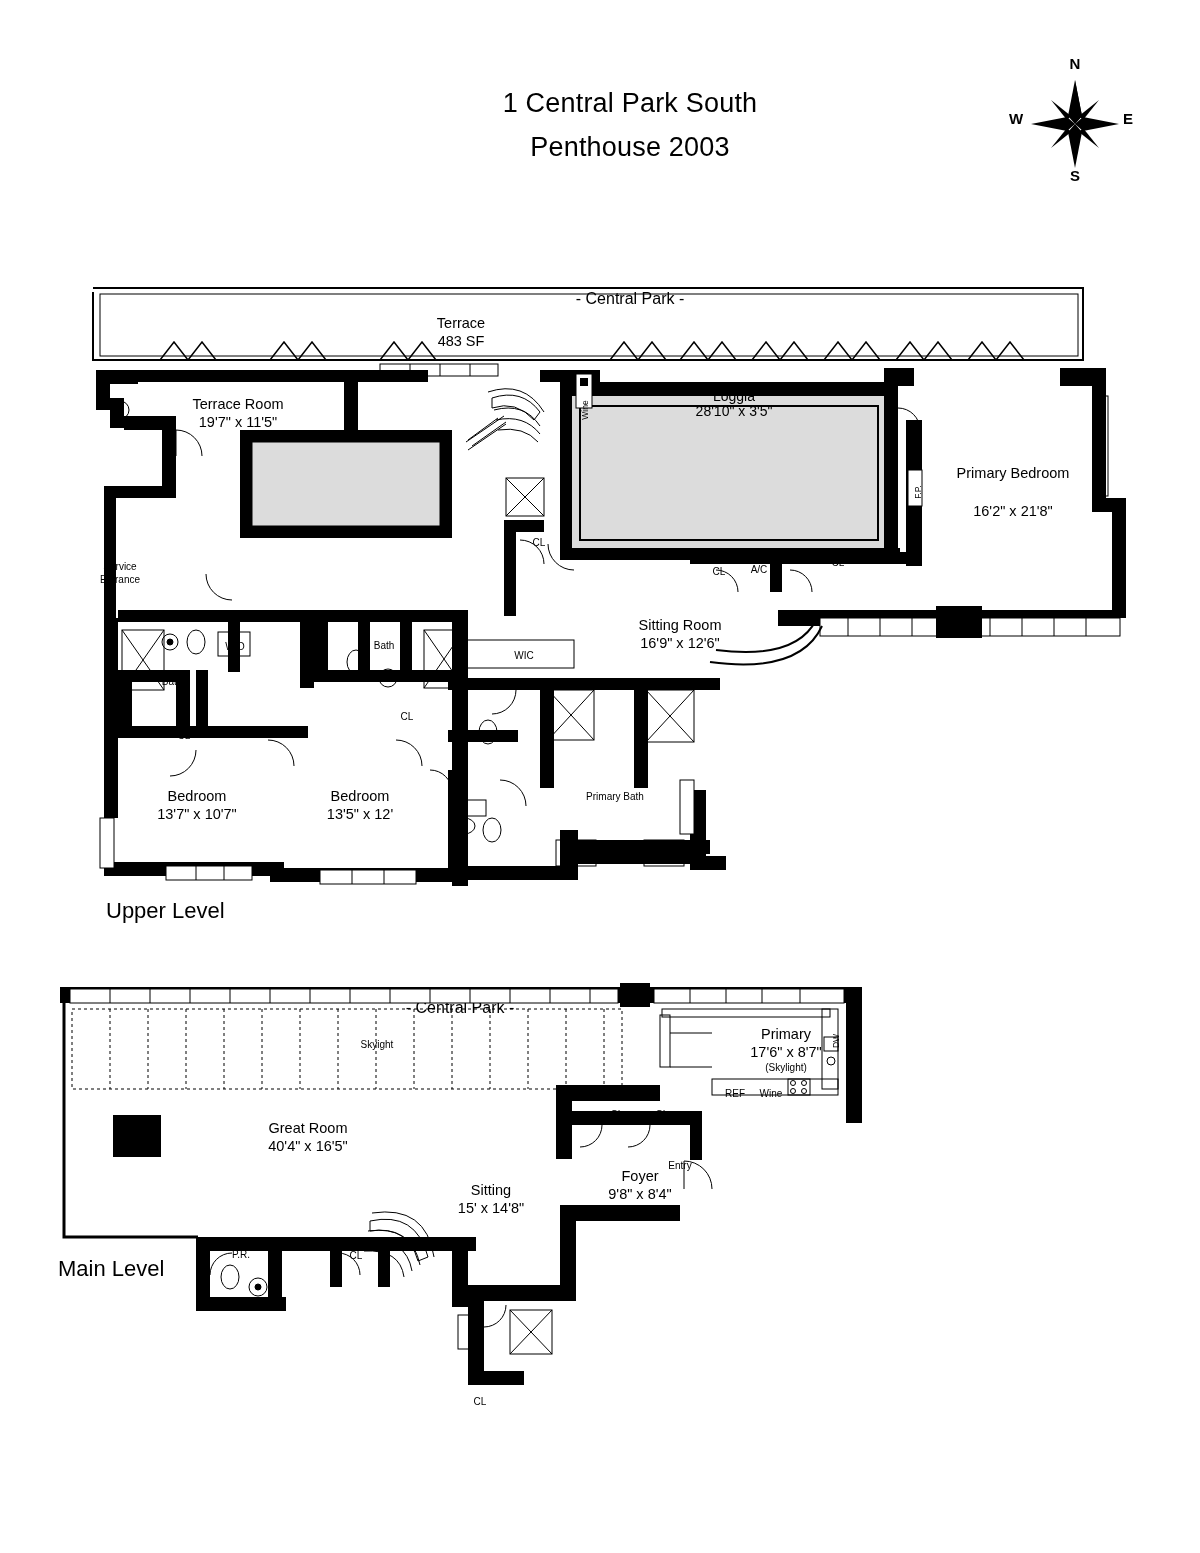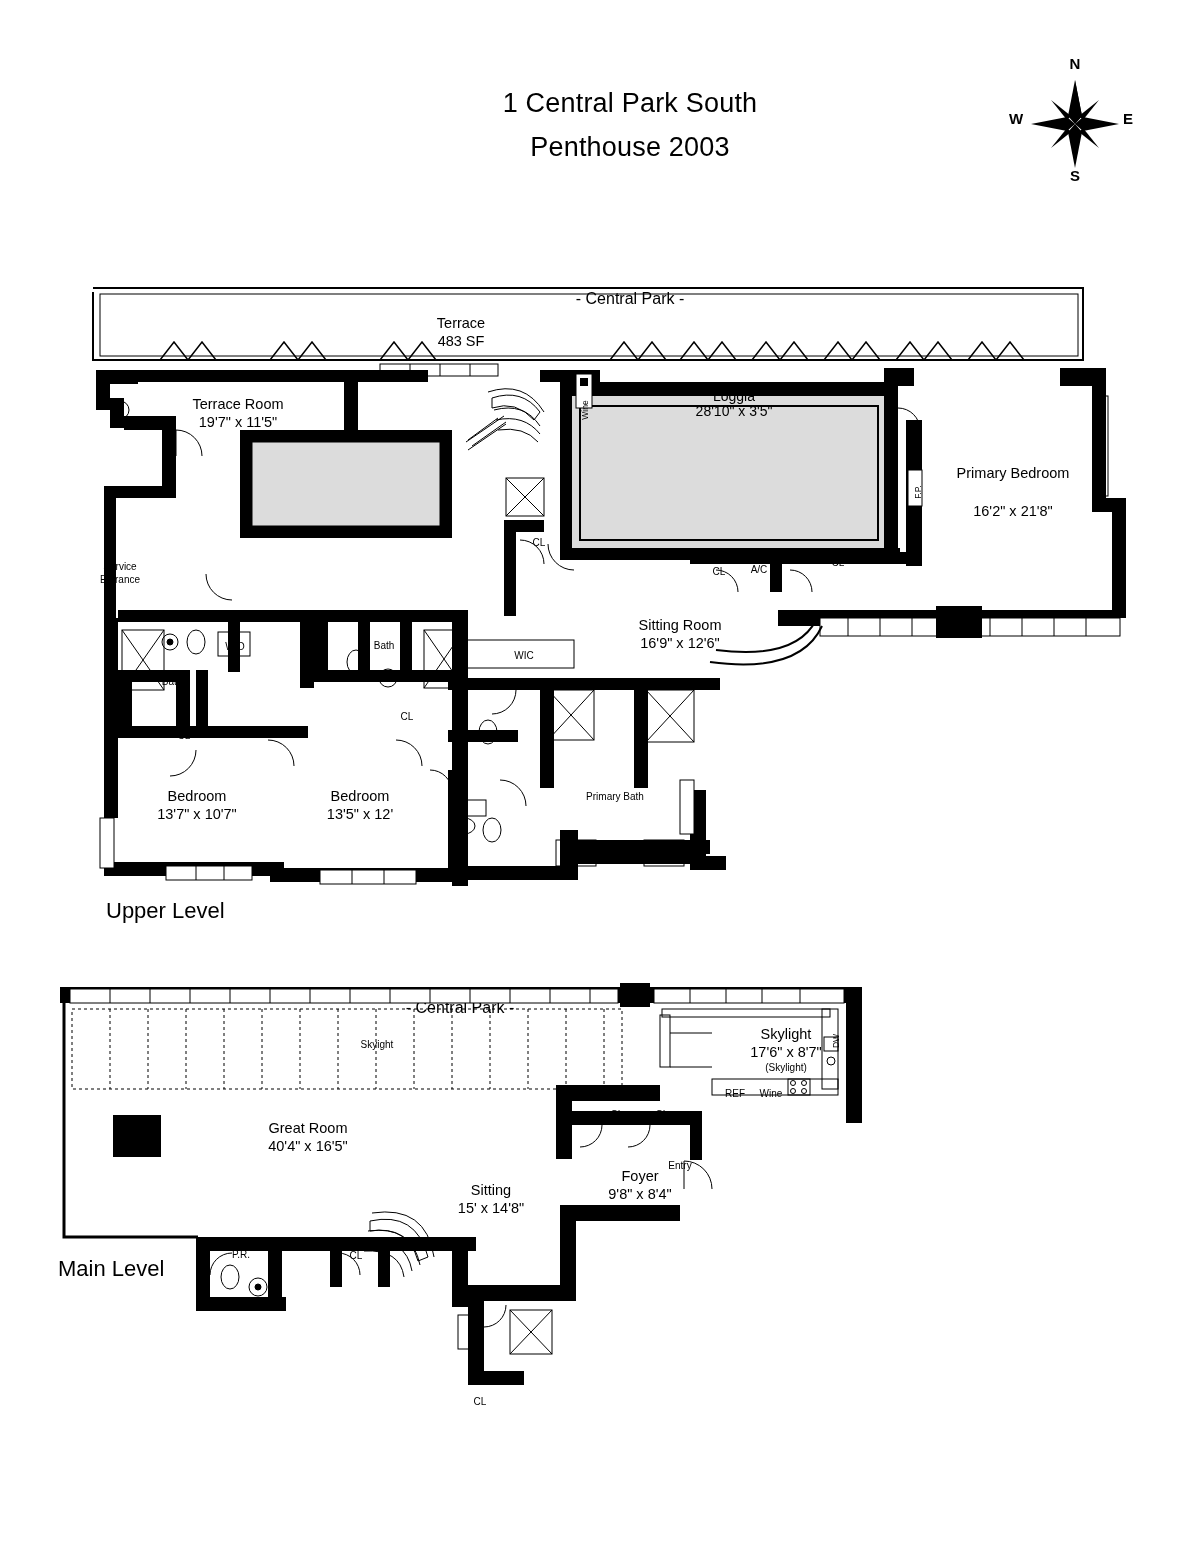--- a/index.html
+++ b/index.html
@@ -471,21 +471,21 @@
       <rect x="510" y="335" width="42" height="44"></rect>
       <line x1="510" y1="335" x2="552" y2="379"></line>
       <line x1="552" y1="335" x2="510" y2="379"></line>
       <rect x="458" y="340" width="14" height="34"></rect>
     </g>
   </svg>
 
   <div class="t room c" style="left:308px; top:1120px;">Great Room</div>
   <div class="t room c" style="left:308px; top:1138px;">40'4" x 16'5"</div>
 
-  <div class="t room c" style="left:786px; top:1026px;">Skylight</div>
+  <div class="t room c" style="left:786px; top:1026px;">Primary</div>
   <div class="t room c" style="left:786px; top:1044px;">17'6" x 8'7"</div>
   <div class="t tiny c" style="left:786px; top:1062px;">(Skylight)</div>
 
   <div class="t room c" style="left:491px; top:1182px;">Sitting</div>
   <div class="t room c" style="left:491px; top:1200px;">15' x 14'8"</div>
 
   <div class="t room c" style="left:640px; top:1168px;">Foyer</div>
   <div class="t room c" style="left:640px; top:1186px;">9'8" x 8'4"</div>
 
   <div class="t tiny c" style="left:377px; top:1039px;text-align:right;">Skyight</div>

